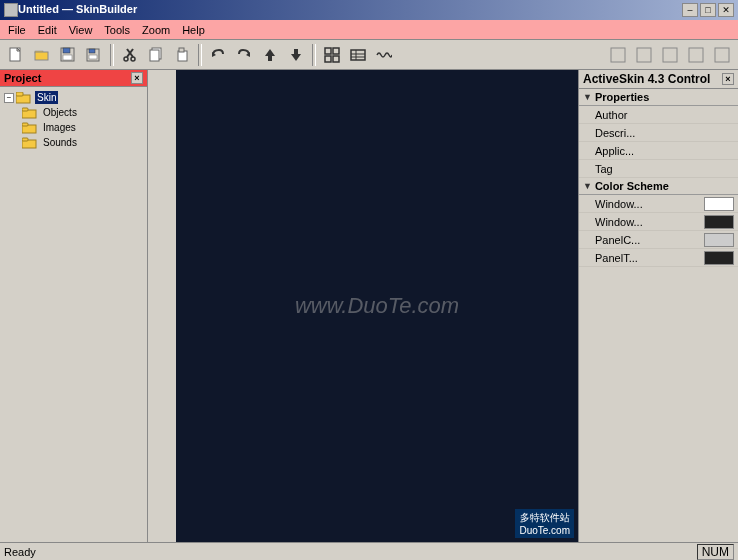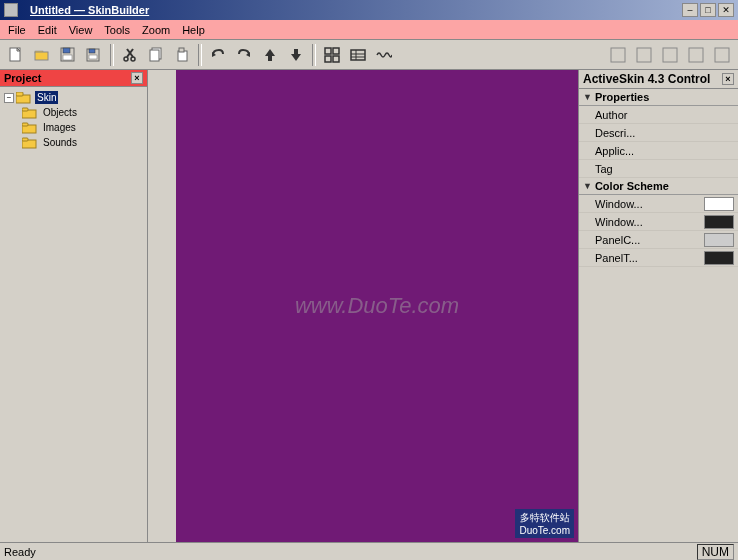--- a/index.html
+++ b/index.html
@@ -20,23 +20,22 @@
       height: 20px;
       display: flex;
       align-items: center;
       justify-content: space-between;
       padding: 0 4px;
     }
     #title-text {
       font-size: 11px;
       font-weight: bold;
       display: flex;
-      align-items: center;
-      gap: 12px;
-      text-decoration: underline;
+      align-items: flex-start;
+      gap: 0;
     }
     #title-icon {
       width: 14px;
       height: 14px;
       background: #c0c0c0;
       border: 1px solid #888;
       display: inline-block;
     }
     #title-buttons {
       display: flex;
@@ -158,21 +157,21 @@
       font-size: 8px;
       margin-right: 2px;
       flex-shrink: 0;
       background: white;
     }
     .tree-label { font-size: 10px; }
 
     
     #canvas-area {
       flex: 1;
-      background: #701a75;
+      background: #0f172a;
       position: relative;
       overflow: hidden;
       margin-left: 28px;
     }
     #watermark {
       position: absolute;
       top: 50%;
       left: 50%;
       transform: translate(-50%, -50%);
       color: rgba(160, 160, 160, 0.5);

